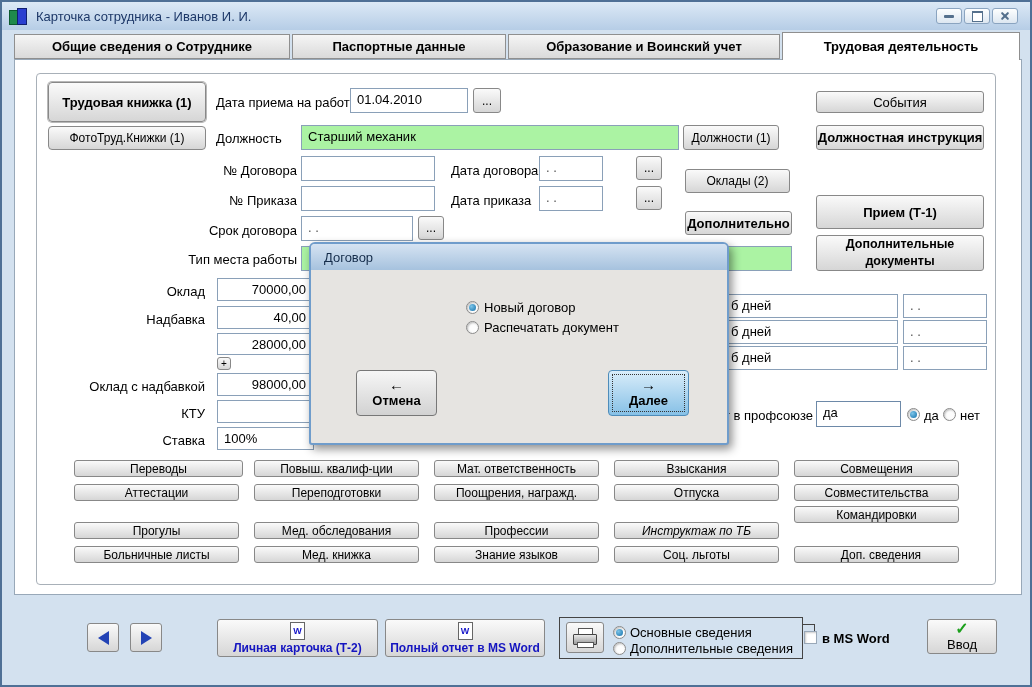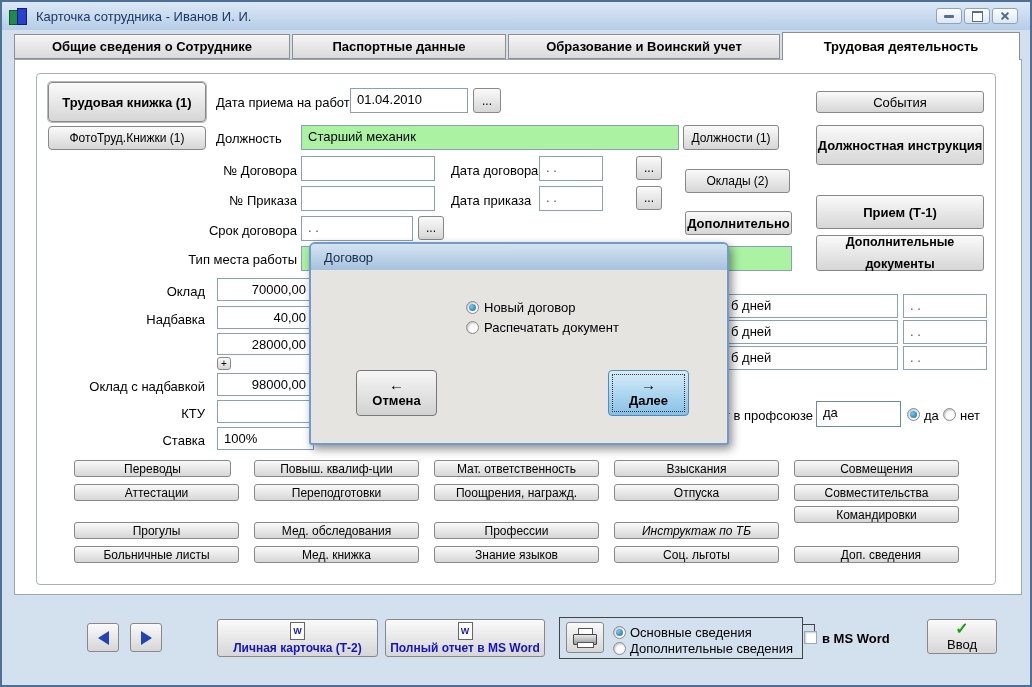--- a/index.html
+++ b/index.html
@@ -167,25 +167,25 @@
   <div class="a fld" style="left:901px;top:344px;width:84px;height:24px;z-index:2;color:#555;">.  .</div>
 
   <span class="a lbl" style="left:722px;top:406px;z-index:2;">т в профсоюзе</span>
   <div class="a fld" style="left:814px;top:399px;width:85px;height:26px;border-color:#6d89a8;z-index:2;">да</div>
   <span class="a radio sel" style="left:905px;top:406px;z-index:2;"></span>
   <span class="a lbl" style="left:922px;top:406px;z-index:2;">да</span>
   <span class="a radio" style="left:941px;top:406px;z-index:2;"></span>
   <span class="a lbl" style="left:958px;top:406px;z-index:2;">нет</span>
 
   <div class="a btn f13" style="left:814px;top:89px;width:168px;height:22px;z-index:2;">События</div>
-  <div class="a btn bold f13" style="left:814px;top:123px;width:168px;height:40px;z-index:2;">Должностная инструкция</div>
+  <div class="a btn bold f13" style="left:814px;top:123px;width:168px;height:25px;z-index:2;">Должностная инструкция</div>
   <div class="a btn bold f13" style="left:814px;top:193px;width:168px;height:34px;z-index:2;">Прием (Т-1)</div>
-  <div class="a btn bold" style="left:814px;top:233px;width:168px;height:36px;font-size:12.5px;white-space:normal;text-align:center;line-height:22px;padding:2px;z-index:2;">Дополнительные документы</div>
-
-  <div class="a btn" style="left:72px;top:458px;width:157px;height:17px;z-index:2;">Переводы</div>
+  <div class="a btn bold" style="left:814px;top:233px;width:168px;height:36px;font-size:12.5px;white-space:normal;text-align:center;line-height:17px;padding:2px;z-index:2;">Дополнительные документы</div>
+
+  <div class="a btn" style="left:72px;top:458px;width:169px;height:17px;z-index:2;">Переводы</div>
   <div class="a btn" style="left:252px;top:458px;width:165px;height:17px;z-index:2;">Повыш. квалиф-ции</div>
   <div class="a btn" style="left:432px;top:458px;width:165px;height:17px;z-index:2;">Мат. ответственность</div>
   <div class="a btn" style="left:612px;top:458px;width:165px;height:17px;z-index:2;">Взыскания</div>
   <div class="a btn" style="left:792px;top:458px;width:165px;height:17px;z-index:2;">Совмещения</div>
   <div class="a btn" style="left:72px;top:482px;width:165px;height:17px;z-index:2;">Аттестации</div>
   <div class="a btn" style="left:252px;top:482px;width:165px;height:17px;z-index:2;">Переподготовки</div>
   <div class="a btn" style="left:432px;top:482px;width:165px;height:17px;z-index:2;">Поощрения, награжд.</div>
   <div class="a btn" style="left:612px;top:482px;width:165px;height:17px;z-index:2;">Отпуска</div>
   <div class="a btn" style="left:792px;top:482px;width:165px;height:17px;z-index:2;">Совместительства</div>
   <div class="a btn" style="left:72px;top:520px;width:165px;height:17px;z-index:2;">Прогулы</div>

